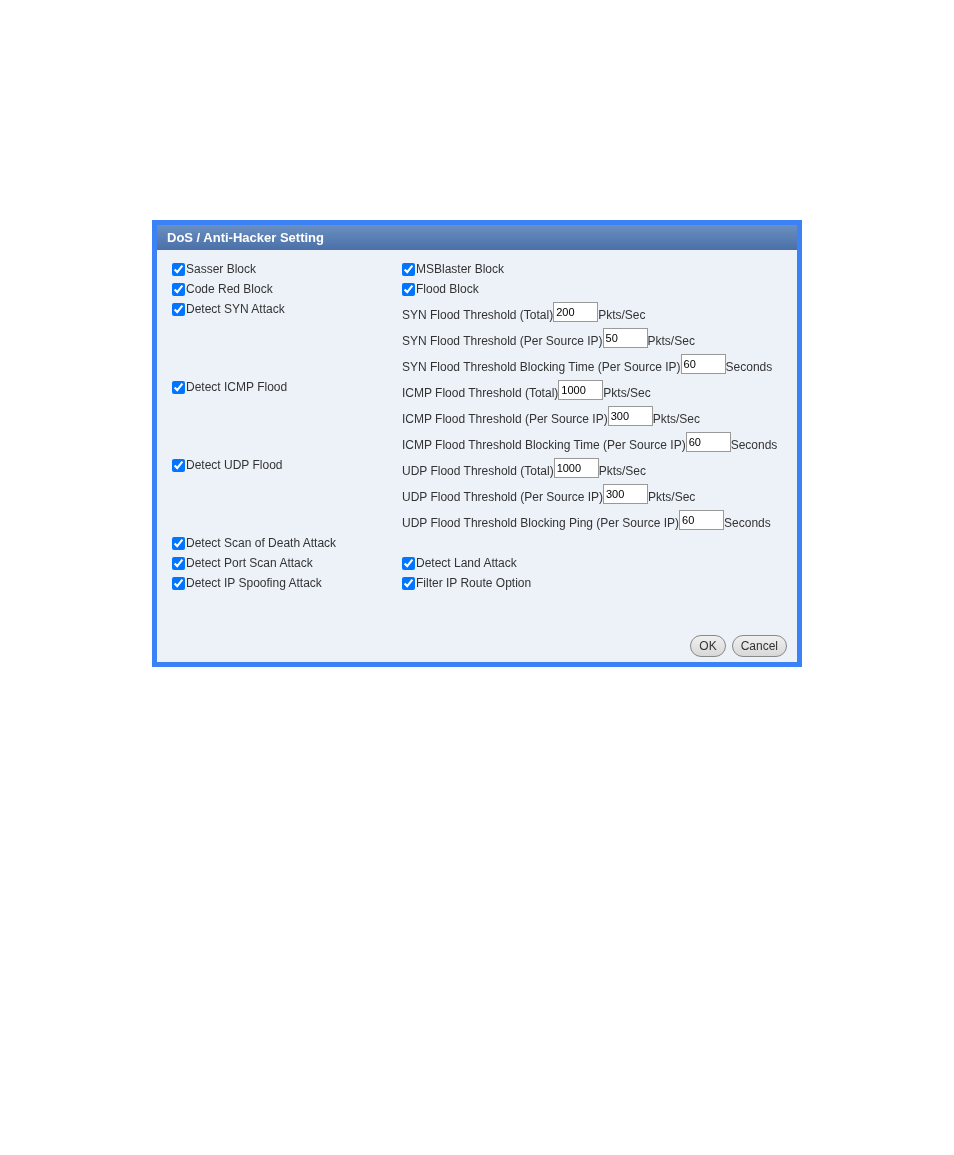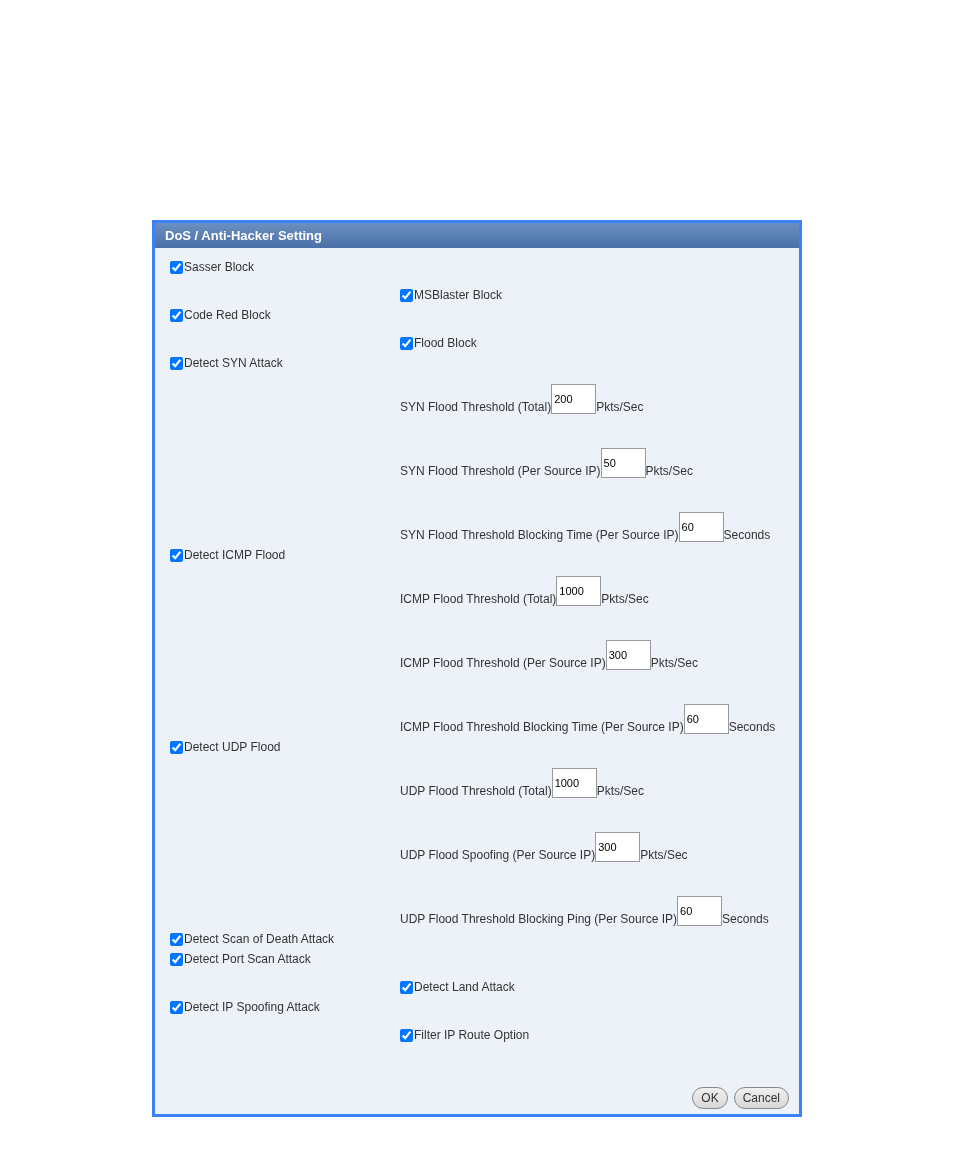--- a/index.html
+++ b/index.html
@@ -19,21 +19,21 @@
 
     .page-wrapper {
       display: flex;
       justify-content: center;
       align-items: flex-start;
       padding-top: 220px;
     }
 
     .panel {
       width: 650px;
-      border: 3px solid #3b82f6;
+      border: 5px solid #3b82f6;
       background: #e8eef7;
     }
 
     .panel-header {
       background: linear-gradient(to bottom, #6a8fc0, #4a70a8);
       color: #ffffff;
       font-weight: bold;
       font-size: 13px;
       padding: 5px 10px;
     }
@@ -49,21 +49,20 @@
       margin-bottom: 2px;
     }
 
     .col-left {
       width: 230px;
       flex-shrink: 0;
     }
 
     .col-right {
       flex: 1;
-      margin-top: 28px;
     }
 
     .checkbox-label {
       display: flex;
       align-items: center;
       gap: 1px;
       padding: 2px 0;
       font-size: 12px;
       color: #333;
     }
@@ -79,21 +78,21 @@
       display: flex;
       align-items: flex-end;
       gap: 0;
       padding: 2px 0;
       font-size: 12px;
       color: #333;
     }
 
     .field-row input[type="text"] {
       width: 45px;
-      height: 30px;
+      height: 20px;
       border: 1px solid #999;
       background: #fff;
       font-size: 11px;
       padding: 1px 2px;
     }
 
     .section-divider {
       height: 6px;
     }
 
@@ -244,21 +243,21 @@
             <input type="text" value="1000" style="">
             <span>Pkts/Sec</span>
           </div>
         </div>
       </div>
 
       <div class="row">
         <div class="col-left"></div>
         <div class="col-right">
           <div class="field-row">
-            <span>UDP Flood Spoofing (Per Source IP)</span>
+            <span>UDP Flood Threshold (Per Source IP)</span>
             <input type="text" value="300" style="">
             <span>Pkts/Sec</span>
           </div>
         </div>
       </div>
 
       <div class="row">
         <div class="col-left"></div>
         <div class="col-right">
           <div class="field-row">

